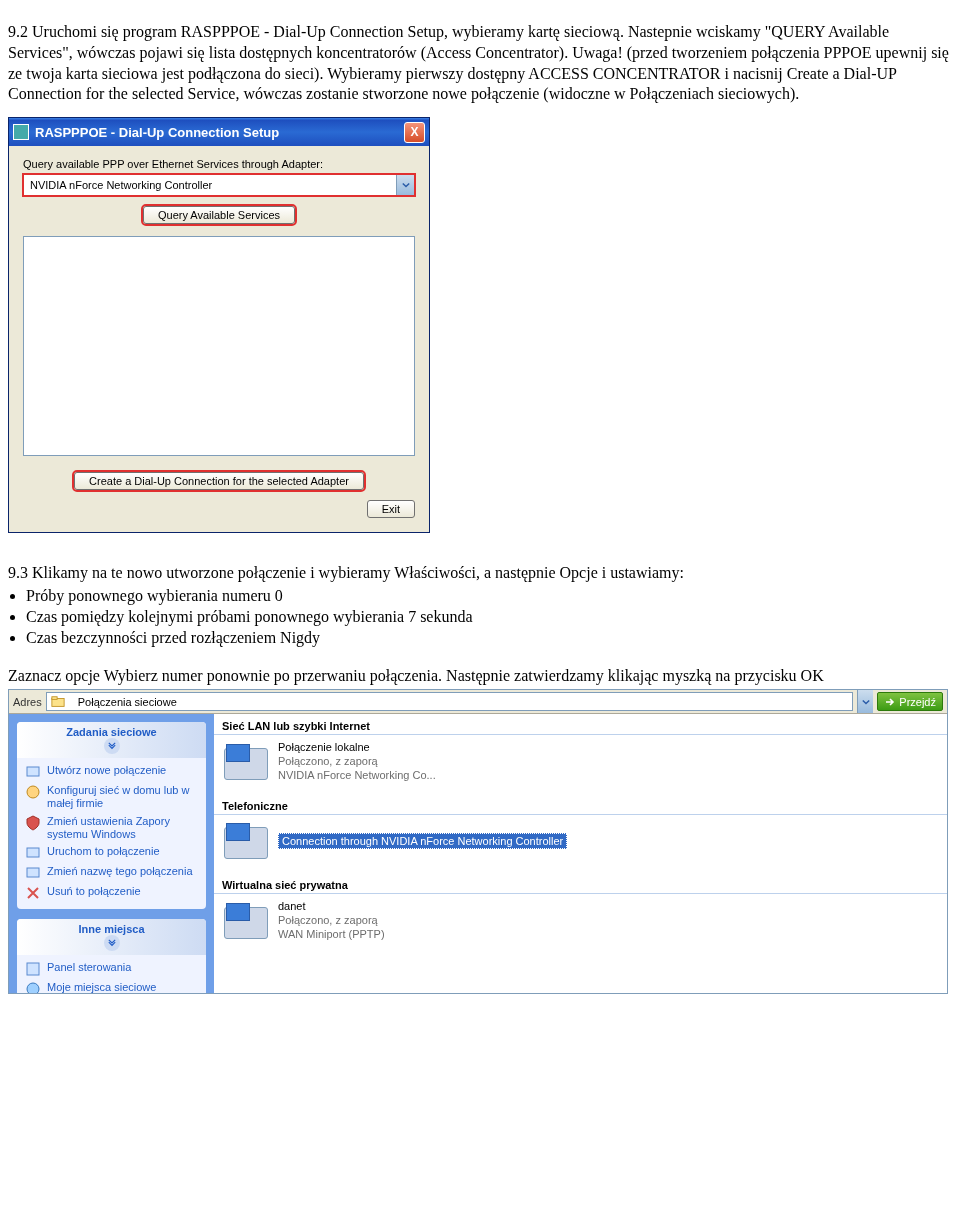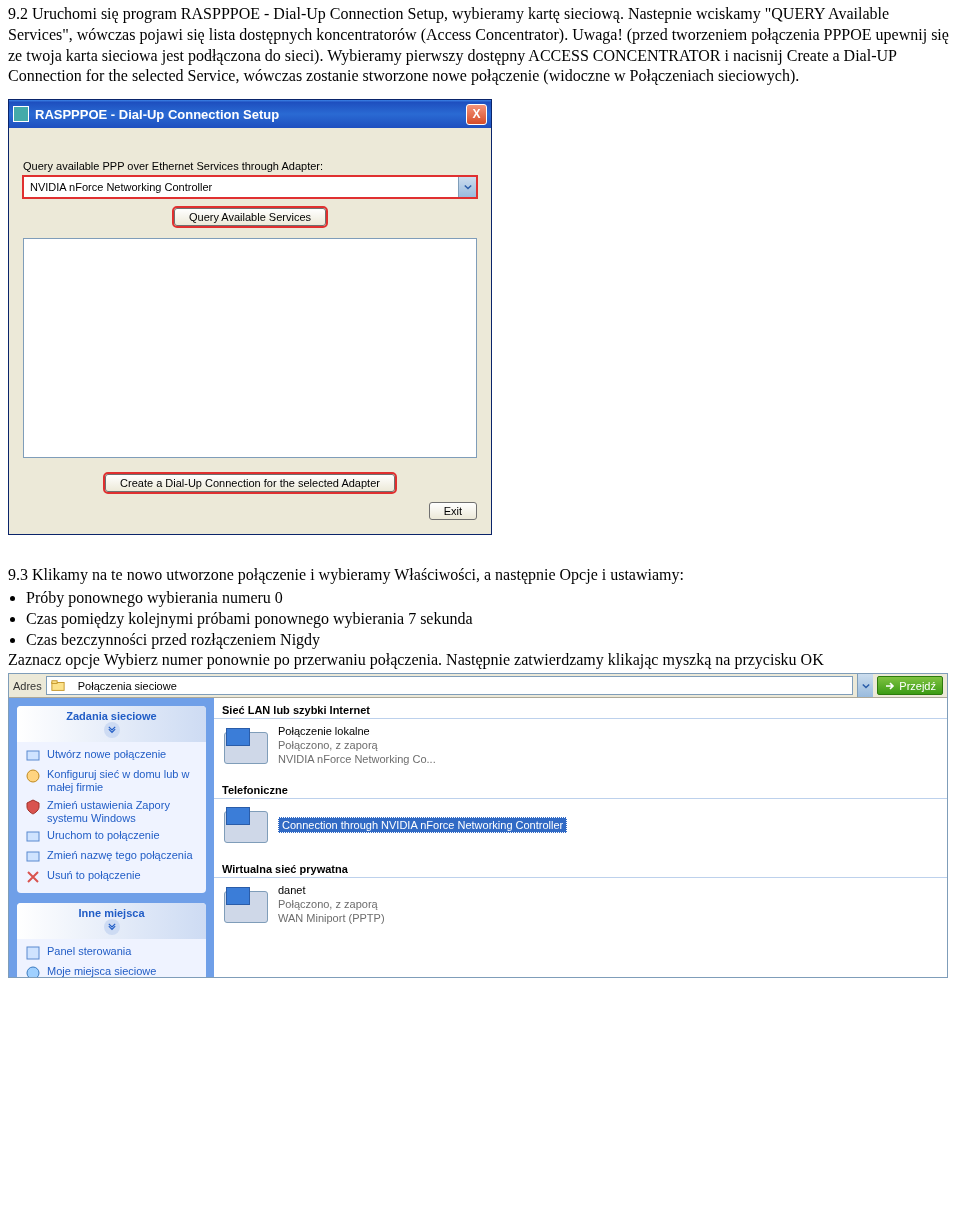--- a/index.html
+++ b/index.html
@@ -4,25 +4,25 @@
 <style>
   * { box-sizing: border-box; margin: 0; padding: 0; }
   body {
     font-family: "Times New Roman", serif;
     font-size: 16px;
     color: #000;
     background: #fff;
     width: 960px;
     padding: 4px 8px;
   }
-  .para { margin-bottom: 2px; line-height: 1.3; }
+  .para { margin-bottom: 2px; line-height: 1.3; margin-top: 18px; }
   .bullet-list { margin-left: 18px; }
   .bullet-list li { list-style: disc; line-height: 1.3; }
   .dialog {
-    width: 484px;
+    width: 422px;
     background: #ece9d8;
     border: 1px solid #0a246a;
     margin-top: 12px;
     margin-bottom: 30px;
   }
   .titlebar {
     height: 28px;
     background: linear-gradient(to bottom,#3c83e6 0%,#1e4fbf 8%,#2a6ad3 50%,#1e4fbf 100%);
     display: flex;
     align-items: center;
@@ -35,21 +35,21 @@
   .title-icon {
     width: 16px; height: 16px; background:#4aa; border:1px solid #fff; margin-right:6px;
   }
   .titlebar .spacer { flex:1; }
   .close-btn {
     width:21px;height:21px;background:linear-gradient(to bottom,#f5947a,#d64d29);
     border:1px solid #fff;border-radius:3px;display:flex;align-items:center;justify-content:center;
     color:#fff;font-family:Arial;font-weight:bold;font-size:12px;
   }
   .dialog-body {
-    padding: 32px 14px 14px 14px;
+    padding: 12px 14px 14px 14px;
     font-family: Tahoma, sans-serif;
     font-size: 11px;
     color:#000;
   }
   .field-label { margin-bottom:4px; }
   .combo {
     display:flex;align-items:center;
     height:22px;border:1px solid #7f9db9;background:#fff;
     outline:2px solid #e03030; outline-offset:-1px;
     margin-bottom:10px;

